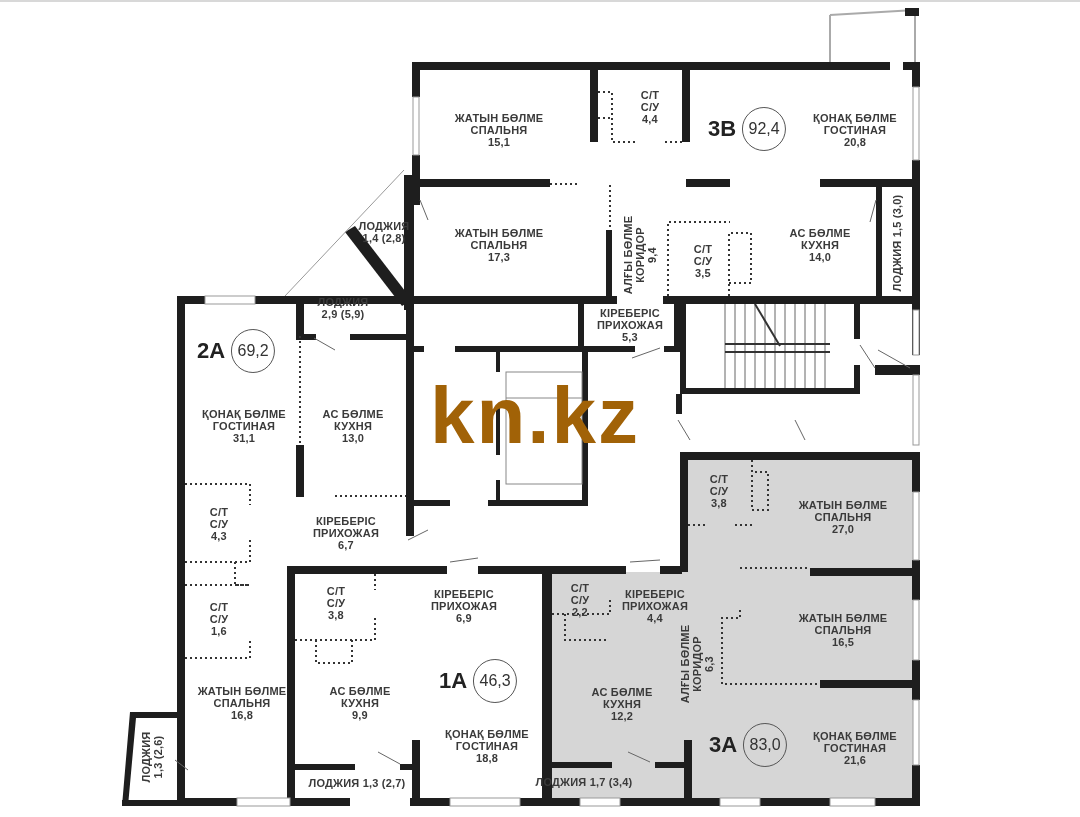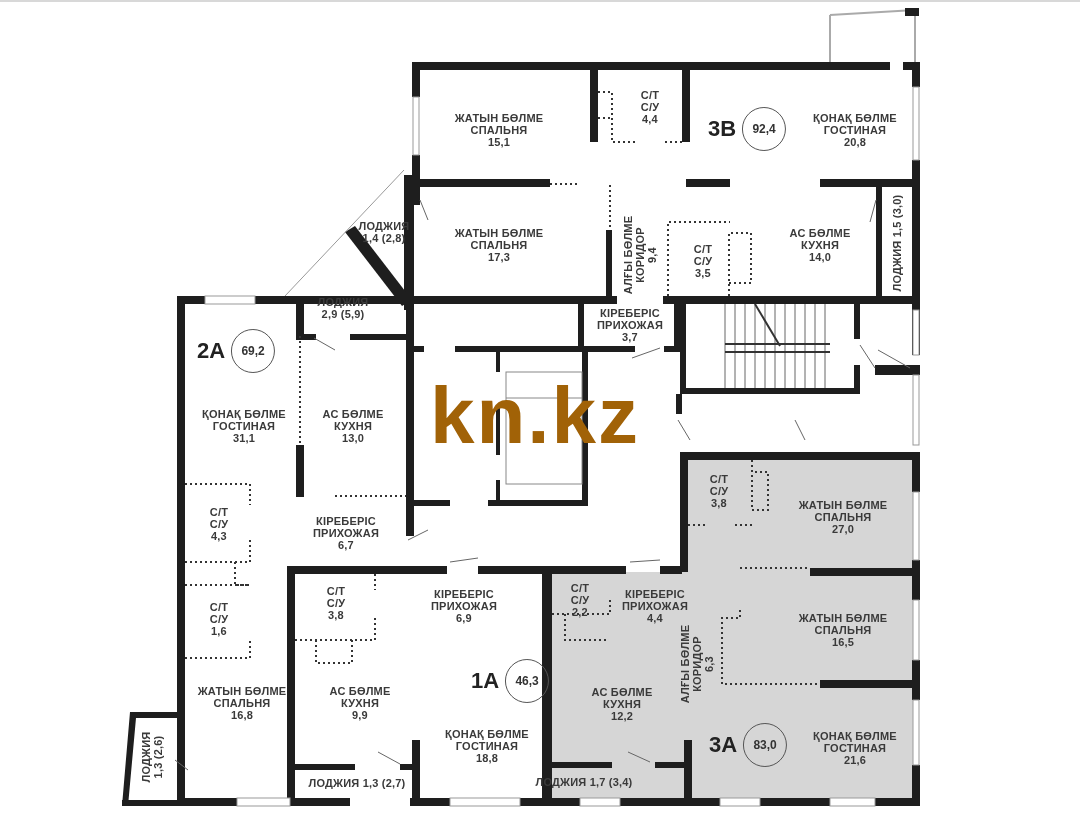--- a/index.html
+++ b/index.html
@@ -4,21 +4,21 @@
 <style>
   html,body{margin:0;padding:0;background:#ffffff;}
   body{width:1080px;height:817px;position:relative;overflow:hidden;font-family:"Liberation Sans",sans-serif;}
   .topline{position:absolute;left:0;top:0;width:1080px;height:2px;background:#d8d8d8;}
   svg.plan{position:absolute;left:0;top:0;}
   .lbl{position:absolute;transform:translate(-50%,-50%);text-align:center;font-family:"Liberation Sans",sans-serif;font-weight:bold;font-size:11px;line-height:12px;color:#3a3a3a;white-space:nowrap;letter-spacing:0.2px;}
   .lbl span{display:block;}
   .vert{transform:translate(-50%,-50%) rotate(-90deg);}
   .unit-badge{position:absolute;display:flex;align-items:center;transform:translate(-50%,-50%);}
   .unit-code{font-family:"Liberation Sans",sans-serif;font-weight:bold;font-size:22px;color:#222;margin-right:6px;}
-  .unit-area{width:42px;height:42px;border:1px solid #555;border-radius:50%;display:flex;align-items:center;justify-content:center;font-weight:bold;font-size:12px;color:#333;background:transparent;}
+  .unit-area{width:42px;height:42px;border:1px solid #555;border-radius:50%;display:flex;align-items:center;justify-content:center;font-weight:normal;font-size:16px;color:#333;background:transparent;}
   .watermark{position:absolute;left:430px;top:370px;font-size:80px;font-weight:bold;color:#a16207;letter-spacing:2px;}
 </style>
 </head>
 <body>
 
 <div class="topline"></div>
 
 <svg class="plan" width="1080" height="817" viewBox="0 0 1080 817">
 
   <g fill="#d6d6d6">
@@ -205,21 +205,21 @@
 <div class="watermark">kn.kz</div>
 
 <div class="unit-badge" style="left:747px;top:129px;">
   <span class="unit-code">3B</span>
   <span class="unit-area">92,4</span>
 </div>
 <div class="unit-badge" style="left:236px;top:351px;">
   <span class="unit-code">2A</span>
   <span class="unit-area">69,2</span>
 </div>
-<div class="unit-badge" style="left:478px;top:681px;margin-left:32px;">
+<div class="unit-badge" style="left:478px;top:681px;">
   <span class="unit-code">1A</span>
   <span class="unit-area">46,3</span>
 </div>
 <div class="unit-badge" style="left:748px;top:745px;">
   <span class="unit-code">3A</span>
   <span class="unit-area">83,0</span>
 </div>
 
 <div class="lbl" style="left:499px;top:130px;">
   <span>ЖАТЫН БӨЛМЕ</span>
@@ -259,21 +259,21 @@
   <span>АС БӨЛМЕ</span>
   <span>КУХНЯ</span>
   <span>14,0</span>
 </div>
 <div class="lbl vert" style="left:897px;top:243px;">
   <span>ЛОДЖИЯ 1,5 (3,0)</span>
 </div>
 <div class="lbl" style="left:630px;top:325px;">
   <span>КІРЕБЕРІС</span>
   <span>ПРИХОЖАЯ</span>
-  <span>3,7</span>
+  <span>5,3</span>
 </div>
 
 <div class="lbl" style="left:343px;top:308px;">
   <span>ЛОДЖИЯ</span>
   <span>2,9 (5,9)</span>
 </div>
 <div class="lbl" style="left:244px;top:426px;">
   <span>ҚОНАҚ БӨЛМЕ</span>
   <span>ГОСТИНАЯ</span>
   <span>31,1</span>

